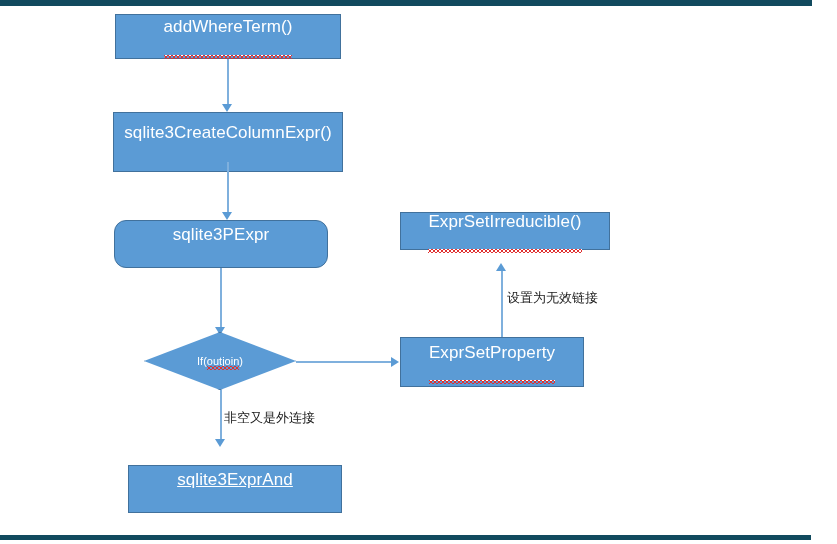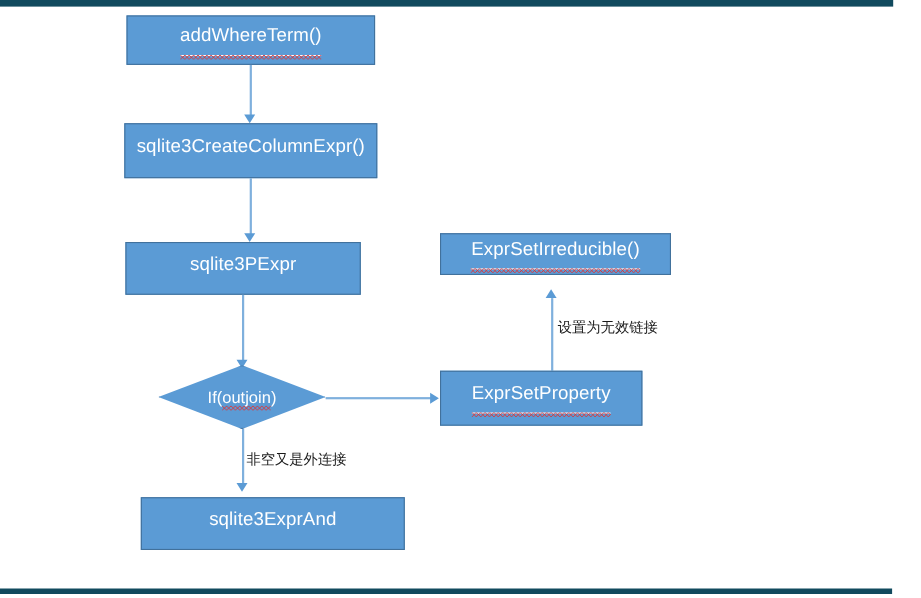--- a/index.html
+++ b/index.html
@@ -45,21 +45,21 @@
     font-size: 17px;
     line-height: 1.2;
     letter-spacing: 0.1px;
     white-space: nowrap;
   }
 
   
   .node .lbl {
     position: relative;
     display: inline-block;
-    padding-bottom: 7px;
+    padding-bottom: 17px;
   }
   .node.linked .lbl {
     border-bottom: 1px solid #ffffff;
   }
   .node.misspelled .lbl::after {
     content: "";
     position: absolute;
     left: 0;
     right: 0;
     bottom: -4px;
@@ -89,21 +89,21 @@
   .diamond-label {
     position: absolute;
     left: 0;
     top: 0;
     width: 100%;
     height: 100%;
     display: flex;
     align-items: center;
     justify-content: center;
     color: #ffffff;
-    font-size: 15px;
+    font-size: 11px;
     white-space: nowrap;
   }
   .diamond-label .lbl {
     position: relative;
     display: inline-block;
   }
 
   
   .squiggle-part {
     position: relative;
@@ -170,48 +170,48 @@
   <div class="rule rule-top"></div>
   <div class="rule rule-bottom"></div>
 
   <div class="node linked misspelled" style="left:115px; top:14px; width:226px; height:45px;">
     <span class="lbl">addWhereTerm()</span>
   </div>
 
   <div class="edge-line edge-v" style="left:227px; top:59px; height:46px;"></div>
   <div class="arrowhead arrow-down" style="left:222px; top:104px;"></div>
 
-  <div class="node" style="left:113px; top:112px; width:230px; height:50px;justify-content:center;">
+  <div class="node" style="left:113px; top:112px; width:230px; height:60px;justify-content:center;">
     <span class="lbl">sqlite3CreateColumnExpr()</span>
   </div>
 
   <div class="edge-line edge-v" style="left:227px; top:162px; height:52px;"></div>
   <div class="arrowhead arrow-down" style="left:222px; top:212px;"></div>
 
-  <div class="node" style="left:114px; top:220px; width:214px; height:48px;">
+  <div class="node" style="left:114px; top:220px; width:214px; height:48px;border-radius:12px;">
     <span class="lbl">sqlite3PExpr</span>
   </div>
 
   <div class="edge-line edge-v" style="left:220px; top:268px; height:62px;"></div>
   <div class="arrowhead arrow-down" style="left:215px; top:327px;"></div>
 
   <div class="diamond-wrap" style="left:144px; top:332px; width:152px; height:58px;">
     <div class="diamond-shape"></div>
     <div class="diamond-label">
       <span class="lbl">
         <span>If(</span><span class="squiggle-part">outjoin</span><span>)</span>
       </span>
     </div>
   </div>
 
   <div class="edge-line edge-v" style="left:220px; top:390px; height:52px;"></div>
   <div class="arrowhead arrow-down" style="left:215px; top:439px;"></div>
   <div class="edge-caption" style="left:224px; top:411px;">非空又是外连接</div>
 
-  <div class="node" style="left:128px; top:452px; width:240px; height:48px;">
+  <div class="node" style="left:128px; top:465px; width:214px; height:48px;text-decoration:underline;">
     <span class="lbl">sqlite3ExprAnd</span>
   </div>
 
   <div class="node linked misspelled" style="left:400px; top:212px; width:210px; height:38px;">
     <span class="lbl">ExprSetIrreducible()</span>
   </div>
 
   <div class="edge-line edge-v" style="left:501px; top:271px; height:66px;"></div>
   <div class="arrowhead arrow-up" style="left:496px; top:263px;"></div>
   <div class="edge-caption" style="left:507px; top:291px;">设置为无效链接</div>

